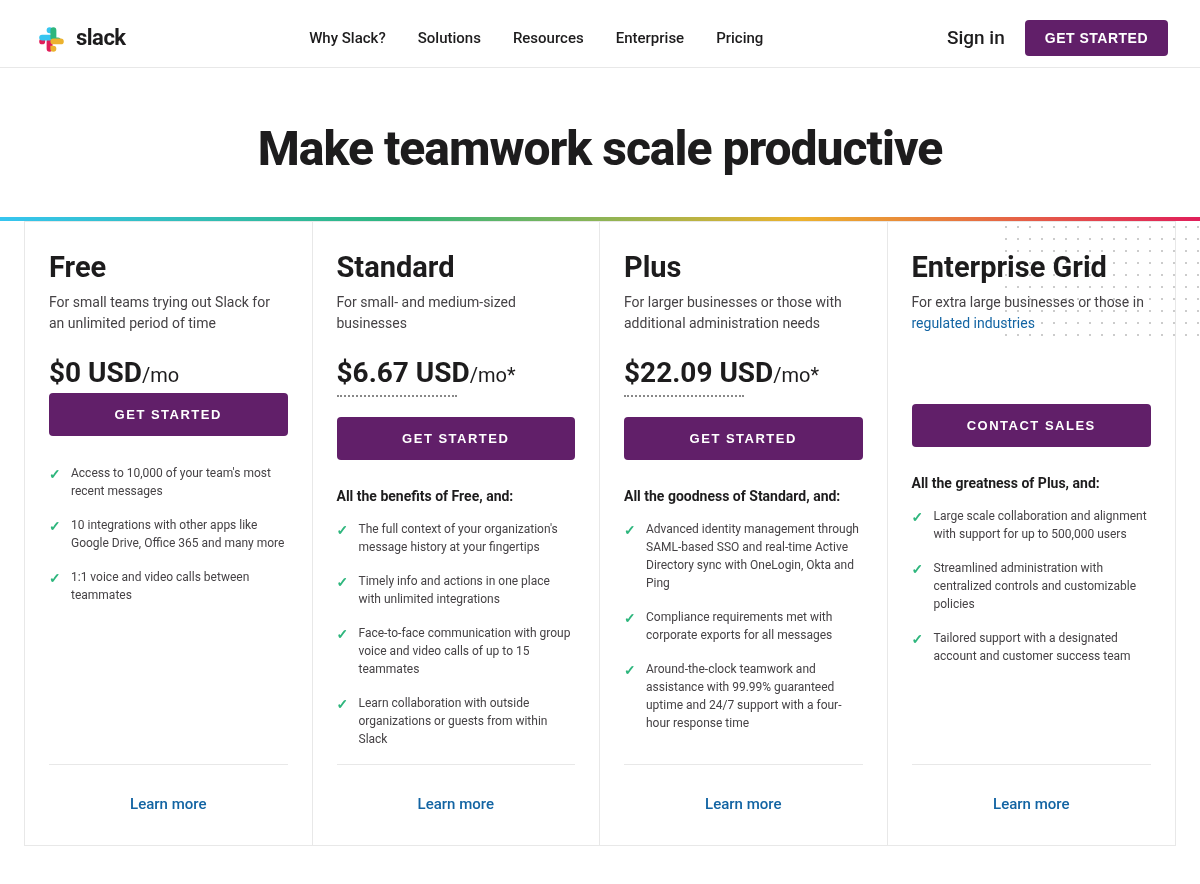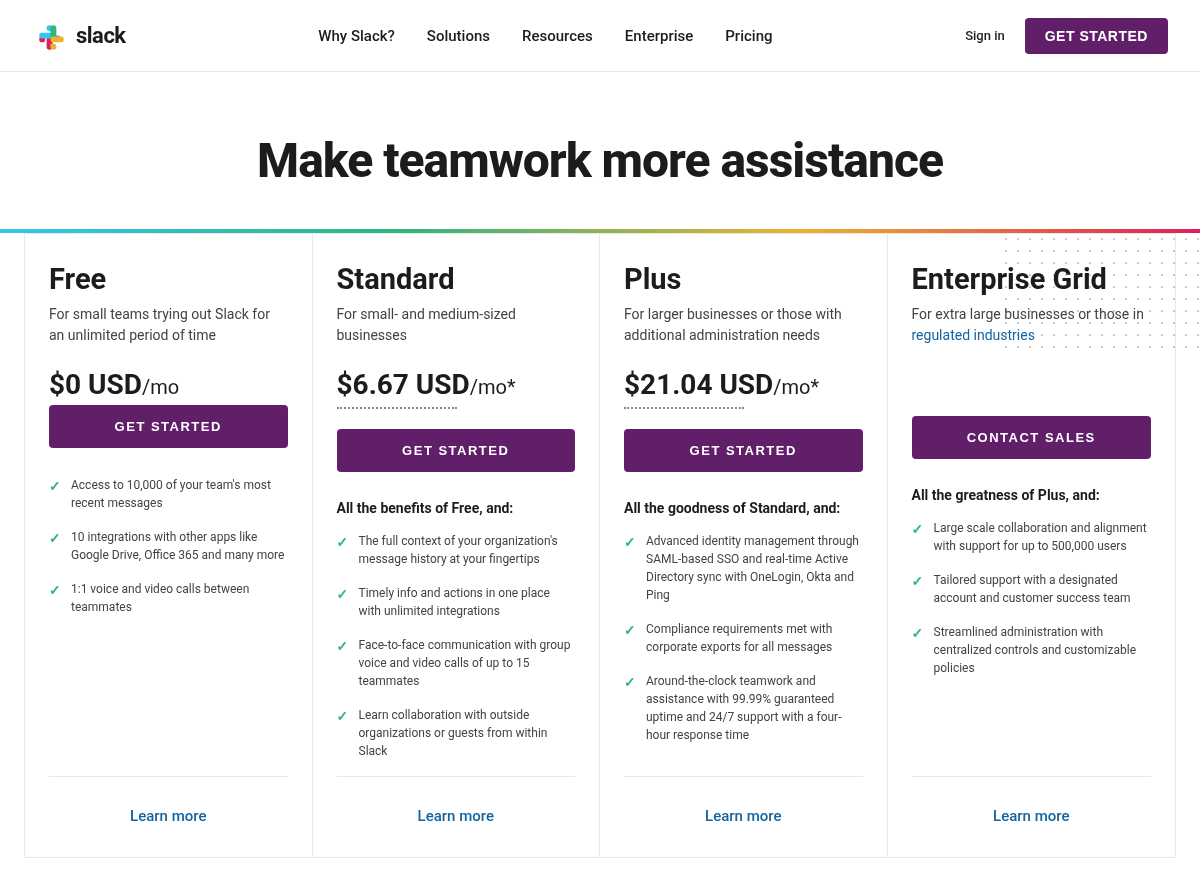--- a/index.html
+++ b/index.html
@@ -1,29 +1,29 @@
 <!DOCTYPE html>
 <html><head>
   <meta charset="utf-8">
   <style>
     * { box-sizing: border-box; margin: 0; padding: 0; }
     body { font-family: -apple-system, BlinkMacSystemFont, 'Segoe UI', Roboto, Helvetica, Arial, sans-serif; background: #fff; color: #1d1c1d; }
 
     
     nav {
       display: flex; align-items: center; justify-content: space-between;
-      padding: 0 32px; height: 72px; border-bottom: 1px solid #e8e8e8;
-      position: sticky; top: 0; background: #fff; z-index: 100;
+      padding: 0 32px; height: 60px; border-bottom: 1px solid #e8e8e8;
+      position: sticky; top: 8px; background: #fff; z-index: 100;
     }
     .nav-logo { display: flex; align-items: center; gap: 8px; cursor: pointer; }
     .nav-logo-icon { width: 36px; height: 36px; }
     .nav-links { display: flex; align-items: flex-end; gap: 32px; }
     .nav-links a { text-decoration: none; color: #1d1c1d; font-size: 15px; font-weight: 500; cursor: pointer; }
     .nav-right { display: flex; align-items: center; gap: 20px; }
-    .nav-signin { font-size: 13px; font-weight: 500; color: #1d1c1d; cursor: pointer; text-decoration: none; }
+    .nav-signin { font-size: 19px; font-weight: 500; color: #1d1c1d; cursor: pointer; text-decoration: none; }
     .nav-getstarted {
       background: #611f69; color: #fff; font-size: 14px; font-weight: 700;
       padding: 10px 20px; border-radius: 4px; cursor: pointer; text-transform: uppercase;
       letter-spacing: 0.5px; border: none;
     }
 
     
     .hero {
       text-align: center; padding: 60px 32px 40px;
     }
@@ -140,21 +140,21 @@
     <a>Pricing</a>
   </div>
 
   <div class="nav-right">
     <a class="nav-signin">Sign in</a>
     <button class="nav-getstarted">GET STARTED</button>
   </div>
 </nav>
 
 <div class="hero">
-  <h1>Make teamwork more assistance</h1>
+  <h1>Make teamwork scale productive</h1>
 </div>
 
 <div class="pricing-divider"></div>
 
 <div class="pricing-section">
   <div class="pricing-grid">
 
     <div class="plan-card">
       <div class="plan-name">Free</div>
       <div class="plan-desc">For small teams trying out Slack for an unlimited period of time</div>
@@ -185,21 +185,21 @@
         <li>Face-to-face communication with group voice and video calls of up to 15 teammates</li>
         <li>Learn collaboration with outside organizations or guests from within Slack</li>
       </ul>
       <a class="plan-learn-more">Learn more</a>
     </div>
 
     <div class="plan-card">
       <div class="plan-name">Plus</div>
       <div class="plan-desc">For larger businesses or those with additional administration needs</div>
       <div class="plan-price">
-        <span>$21.04 USD</span><span class="unit">/mo*</span>
+        <span>$22.09 USD</span><span class="unit">/mo*</span>
       </div>
       <div class="price-underline"></div>
       <button class="plan-btn">GET STARTED</button>
       <div class="plan-benefits-title">All the goodness of Standard, and:</div>
       <ul class="plan-features">
         <li>Advanced identity management through SAML-based SSO and real-time Active Directory sync with OneLogin, Okta and Ping</li>
         <li>Compliance requirements met with corporate exports for all messages</li>
         <li>Around-the-clock teamwork and assistance with 99.99% guaranteed uptime and 24/7 support with a four-hour response time</li>
       </ul>
       <a class="plan-learn-more">Learn more</a>
@@ -209,20 +209,20 @@
       <div class="plan-name">Enterprise Grid</div>
       <div class="plan-desc">
         <span>For extra large businesses or those in</span>
         <a style="color:#1264a3;text-decoration:none;">regulated industries</a>
       </div>
       <div class="plan-price" style="min-height:44px;"></div>
       <button class="plan-btn">CONTACT SALES</button>
       <div class="plan-benefits-title">All the greatness of Plus, and:</div>
       <ul class="plan-features">
         <li>Large scale collaboration and alignment with support for up to 500,000 users</li>
+        <li>Streamlined administration with centralized controls and customizable policies</li>
         <li>Tailored support with a designated account and customer success team</li>
-        <li>Streamlined administration with centralized controls and customizable policies</li>
       </ul>
       <a class="plan-learn-more">Learn more</a>
     </div>
 
   </div>
 </div>
 
 </body></html>

